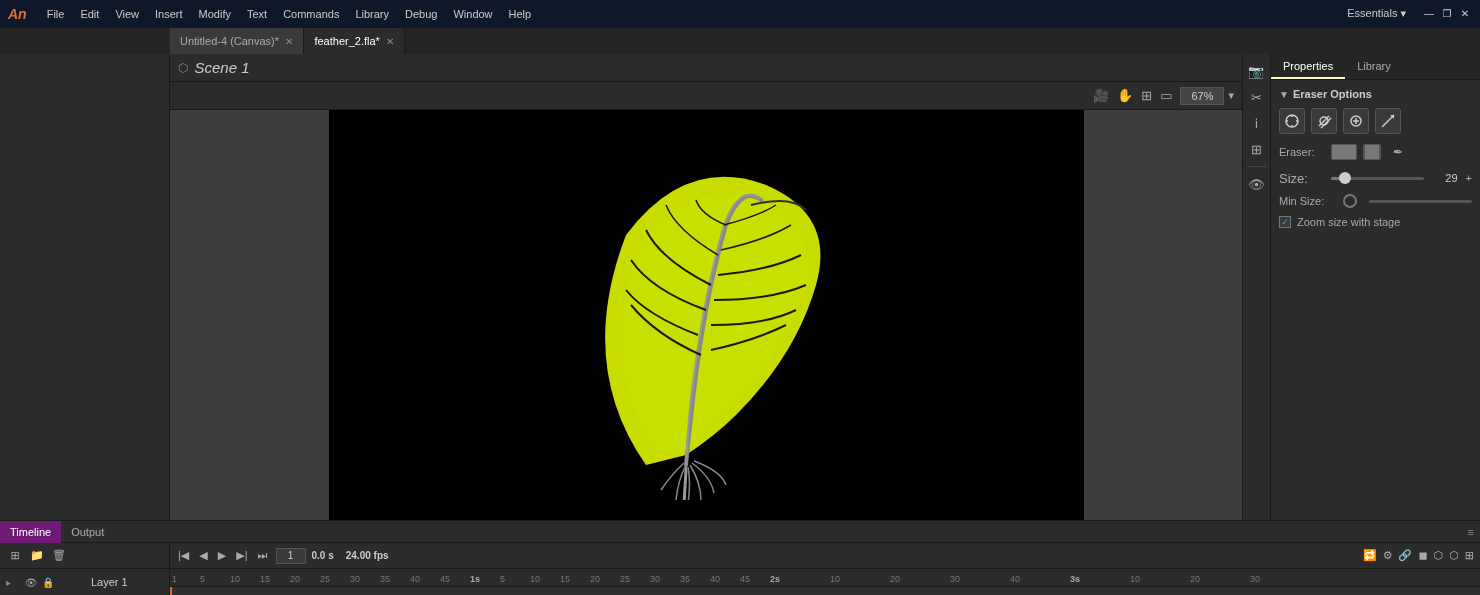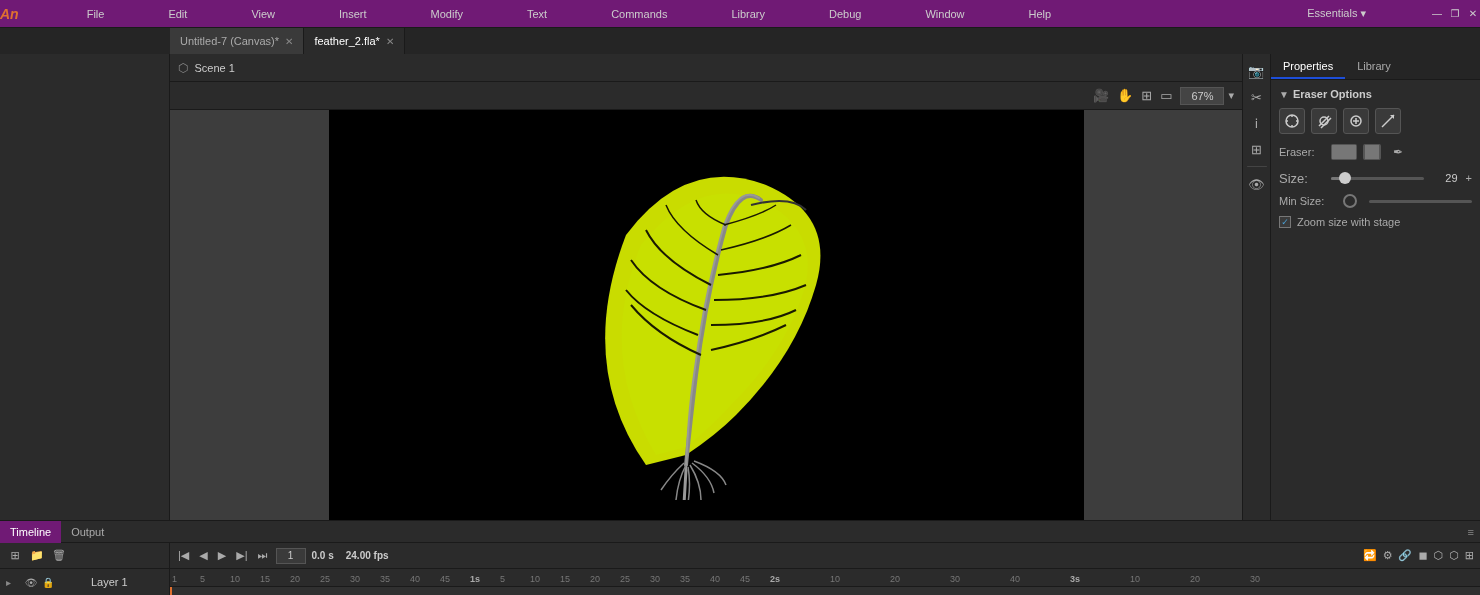--- a/index.html
+++ b/index.html
@@ -1,27 +1,26 @@
 <!DOCTYPE html>
 <html><head>
   <meta charset="utf-8">
   <style>
     * { margin: 0; padding: 0; box-sizing: border-box; }
     body { background: #2b2b2b; color: #ccc; font-family: Arial, sans-serif; font-size: 11px; width: 1480px; height: 595px; overflow: hidden; display: flex; flex-direction: column; }
 
     
     #menubar {
-      background: #701a75;
+      background: #0f172a;
       height: 28px;
       display: flex;
       align-items: center;
-      padding: 0 0;
+      padding: 0 8px;
       flex-shrink: 0;
       border-bottom: 1px solid #1a1a1a;
-      gap: 48px;
     }
     .app-logo {
       color: #e07030;
       font-weight: bold;
       font-size: 14px;
       margin-right: 12px;
       font-style: italic;
     }
     .menu-item {
       color: #ccc;
@@ -102,21 +101,21 @@
       height: 28px;
       background: #2b2b2b;
       display: flex;
       align-items: center;
       padding: 0 8px;
       gap: 6px;
       border-bottom: 1px solid #1a1a1a;
       flex-shrink: 0;
     }
     .scene-icon { color: #888; font-size: 12px; }
-    .scene-label { color: #ccc; font-size: 11px; }
+    .scene-label { color: #ccc; font-size: 15px; font-style: italic; }
 
     
     #canvas-area {
       flex: 1;
       background: #3d3d3d;
       display: flex;
       flex-direction: column;
       overflow: hidden;
       position: relative;
     }
@@ -213,21 +212,21 @@
       padding: 0 12px;
       display: flex;
       align-items: center;
       font-size: 11px;
       color: #aaa;
       cursor: pointer;
       border-bottom: 2px solid transparent;
     }
     .props-tab.active {
       color: #fff;
-      border-bottom: 2px solid #1d4ed8;
+      border-bottom: 2px solid #fef9c3;
     }
     #props-content {
       padding: 8px;
       flex: 1;
     }
     .tool-header {
       display: flex;
       align-items: center;
       gap: 8px;
       margin-bottom: 12px;
@@ -551,21 +550,21 @@
   <span class="essentials-btn">Essentials ▾</span>
   <div class="window-controls">
     <span class="win-btn">—</span>
     <span class="win-btn">❐</span>
     <span class="win-btn">✕</span>
   </div>
 </div>
 
 <div id="tabsbar">
   <div class="tab">
-    <span>Untitled-7 (Canvas)*</span>
+    <span>Untitled-4 (Canvas)*</span>
     <span class="tab-close">✕</span>
   </div>
   <div class="tab active">
     <span>feather_2.fla*</span>
     <span class="tab-close">✕</span>
   </div>
 </div>
 
 <div id="main">
 

